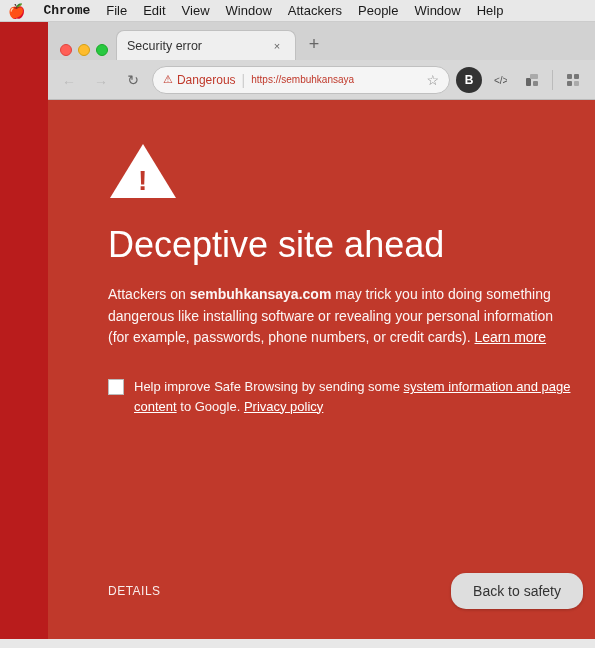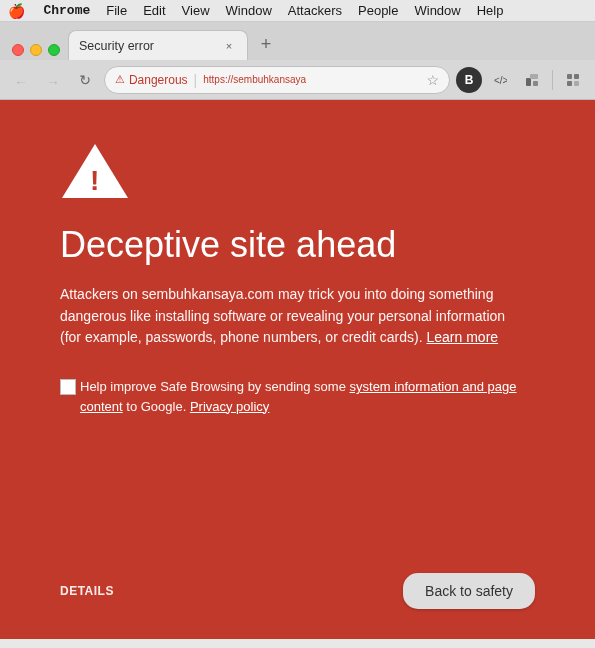--- a/index.html
+++ b/index.html
@@ -31,21 +31,22 @@
       color: #1a1a1a;
       cursor: default;
     }
     .menu-bar .app-name {
       font-weight: 700;
       font-family: Liberation Mono, monospace;
     }
 
     
     .chrome-window {
-      background: #6d28d9;
+      background: #b91c1c;
+      padding-left: 48px;
     }
 
     
     .tab-bar {
       height: 38px;
       background: #d2d2d2;
       display: flex;
       align-items: flex-end;
       padding: 0 8px;
       gap: 0;
@@ -248,33 +249,33 @@
     }
 
     .error-body {
       font-size: 14px;
       color: rgba(255,255,255,0.95);
       line-height: 1.55;
       margin-bottom: 28px;
       max-width: 470px;
     }
     .error-body .site-name {
-      font-weight: 400;
+      font-weight: 700;
       text-align: center;
     }
     .error-body a {
       color: white;
       text-decoration: underline;
       cursor: pointer;
     }
 
     .checkbox-row {
       display: flex;
       align-items: flex-start;
-      gap: 4px;
+      gap: 10px;
       margin-bottom: 28px;
       max-width: 470px;
     }
     .checkbox-box {
       width: 16px;
       height: 16px;
       background: white;
       border: 1px solid #bbb;
       flex-shrink: 0;
       margin-top: 2px;
@@ -293,21 +294,21 @@
 
     .bottom-row {
       display: flex;
       align-items: center;
       justify-content: space-between;
       margin-top: auto;
       padding-top: 10px;
     }
     .details-btn {
       font-size: 12px;
-      font-weight: 700;
+      font-weight: 400;
       color: rgba(255,255,255,0.9);
       letter-spacing: 0.5px;
       cursor: pointer;
       text-transform: uppercase;
       background: none;
       border: none;
       padding: 0;
     }
     .back-safety-btn {
       background: #dedede;

